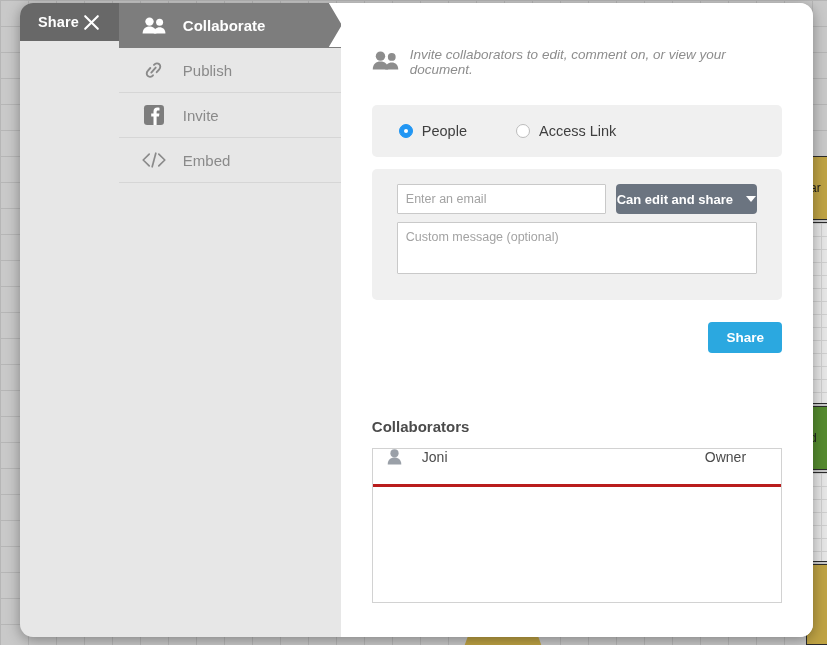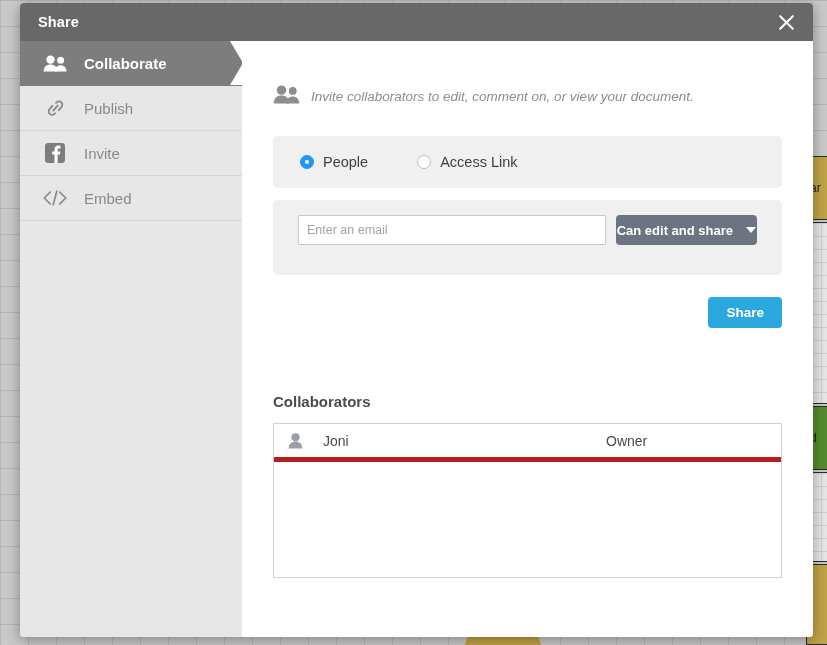--- a/index.html
+++ b/index.html
@@ -58,25 +58,25 @@
   }
 
   
   #share-modal {
     position: absolute;
     left: 20px;
     top: 3px;
     width: 793px;
     height: 634px;
     background: #e7e7e7;
-    border-radius: 4px;
+    border-radius: 13px;
     box-shadow: 0 3px 14px rgba(0,0,0,.35);
     overflow: hidden;
     display: flex;
-    flex-direction: column;
+    flex-direction: row;
   }
 
   #titlebar {
     height: 38px;
     flex: 0 0 38px;
     background: #686868;
     display: flex;
     align-items: center;
     padding: 0 14px 0 18px;
     position: relative;
@@ -253,22 +253,22 @@
 
   #collaborators-section { margin-top: 65px; }
   #collaborators-table {
     border: 1px solid #d2d2d2;
     background: #ffffff;
     height: 155px;
   }
   .collab-row {
     height: 38px;
     display: flex;
-    align-items: center;
-    border-bottom: 5px solid #b91c1c;
+    align-items: flex-start;
+    border-bottom: 3px solid #b91c1c;
     padding-left: 14px;
   }
   .collab-avatar { width: 26px; display: flex; align-items: center; }
   .collab-name {
     font-size: 14px;
     color: #4b4b4b;
     width: 292px;
     padding-left: 9px;
   }
   .collab-role { font-size: 14px; color: #4b4b4b; }
@@ -382,20 +382,21 @@
       </div>
 
       <div class="panel" id="invite-form-panel">
         <div id="email-row">
           <input id="email-input" type="text" placeholder="Enter an email" style="">
           <div id="permission-dropdown">
             <span>Can edit and share</span>
             <span class="caret-down"></span>
           </div>
         </div>
+        <textarea id="message-input" placeholder="Custom message (optional)" style=""></textarea>
       </div>
 
       <div id="share-action-row">
         <button id="share-button">Share</button>
       </div>
 
       <div id="collaborators-section">
         <div class="section-heading">Collaborators</div>
         <div id="collaborators-table">
           <div class="collab-row">

